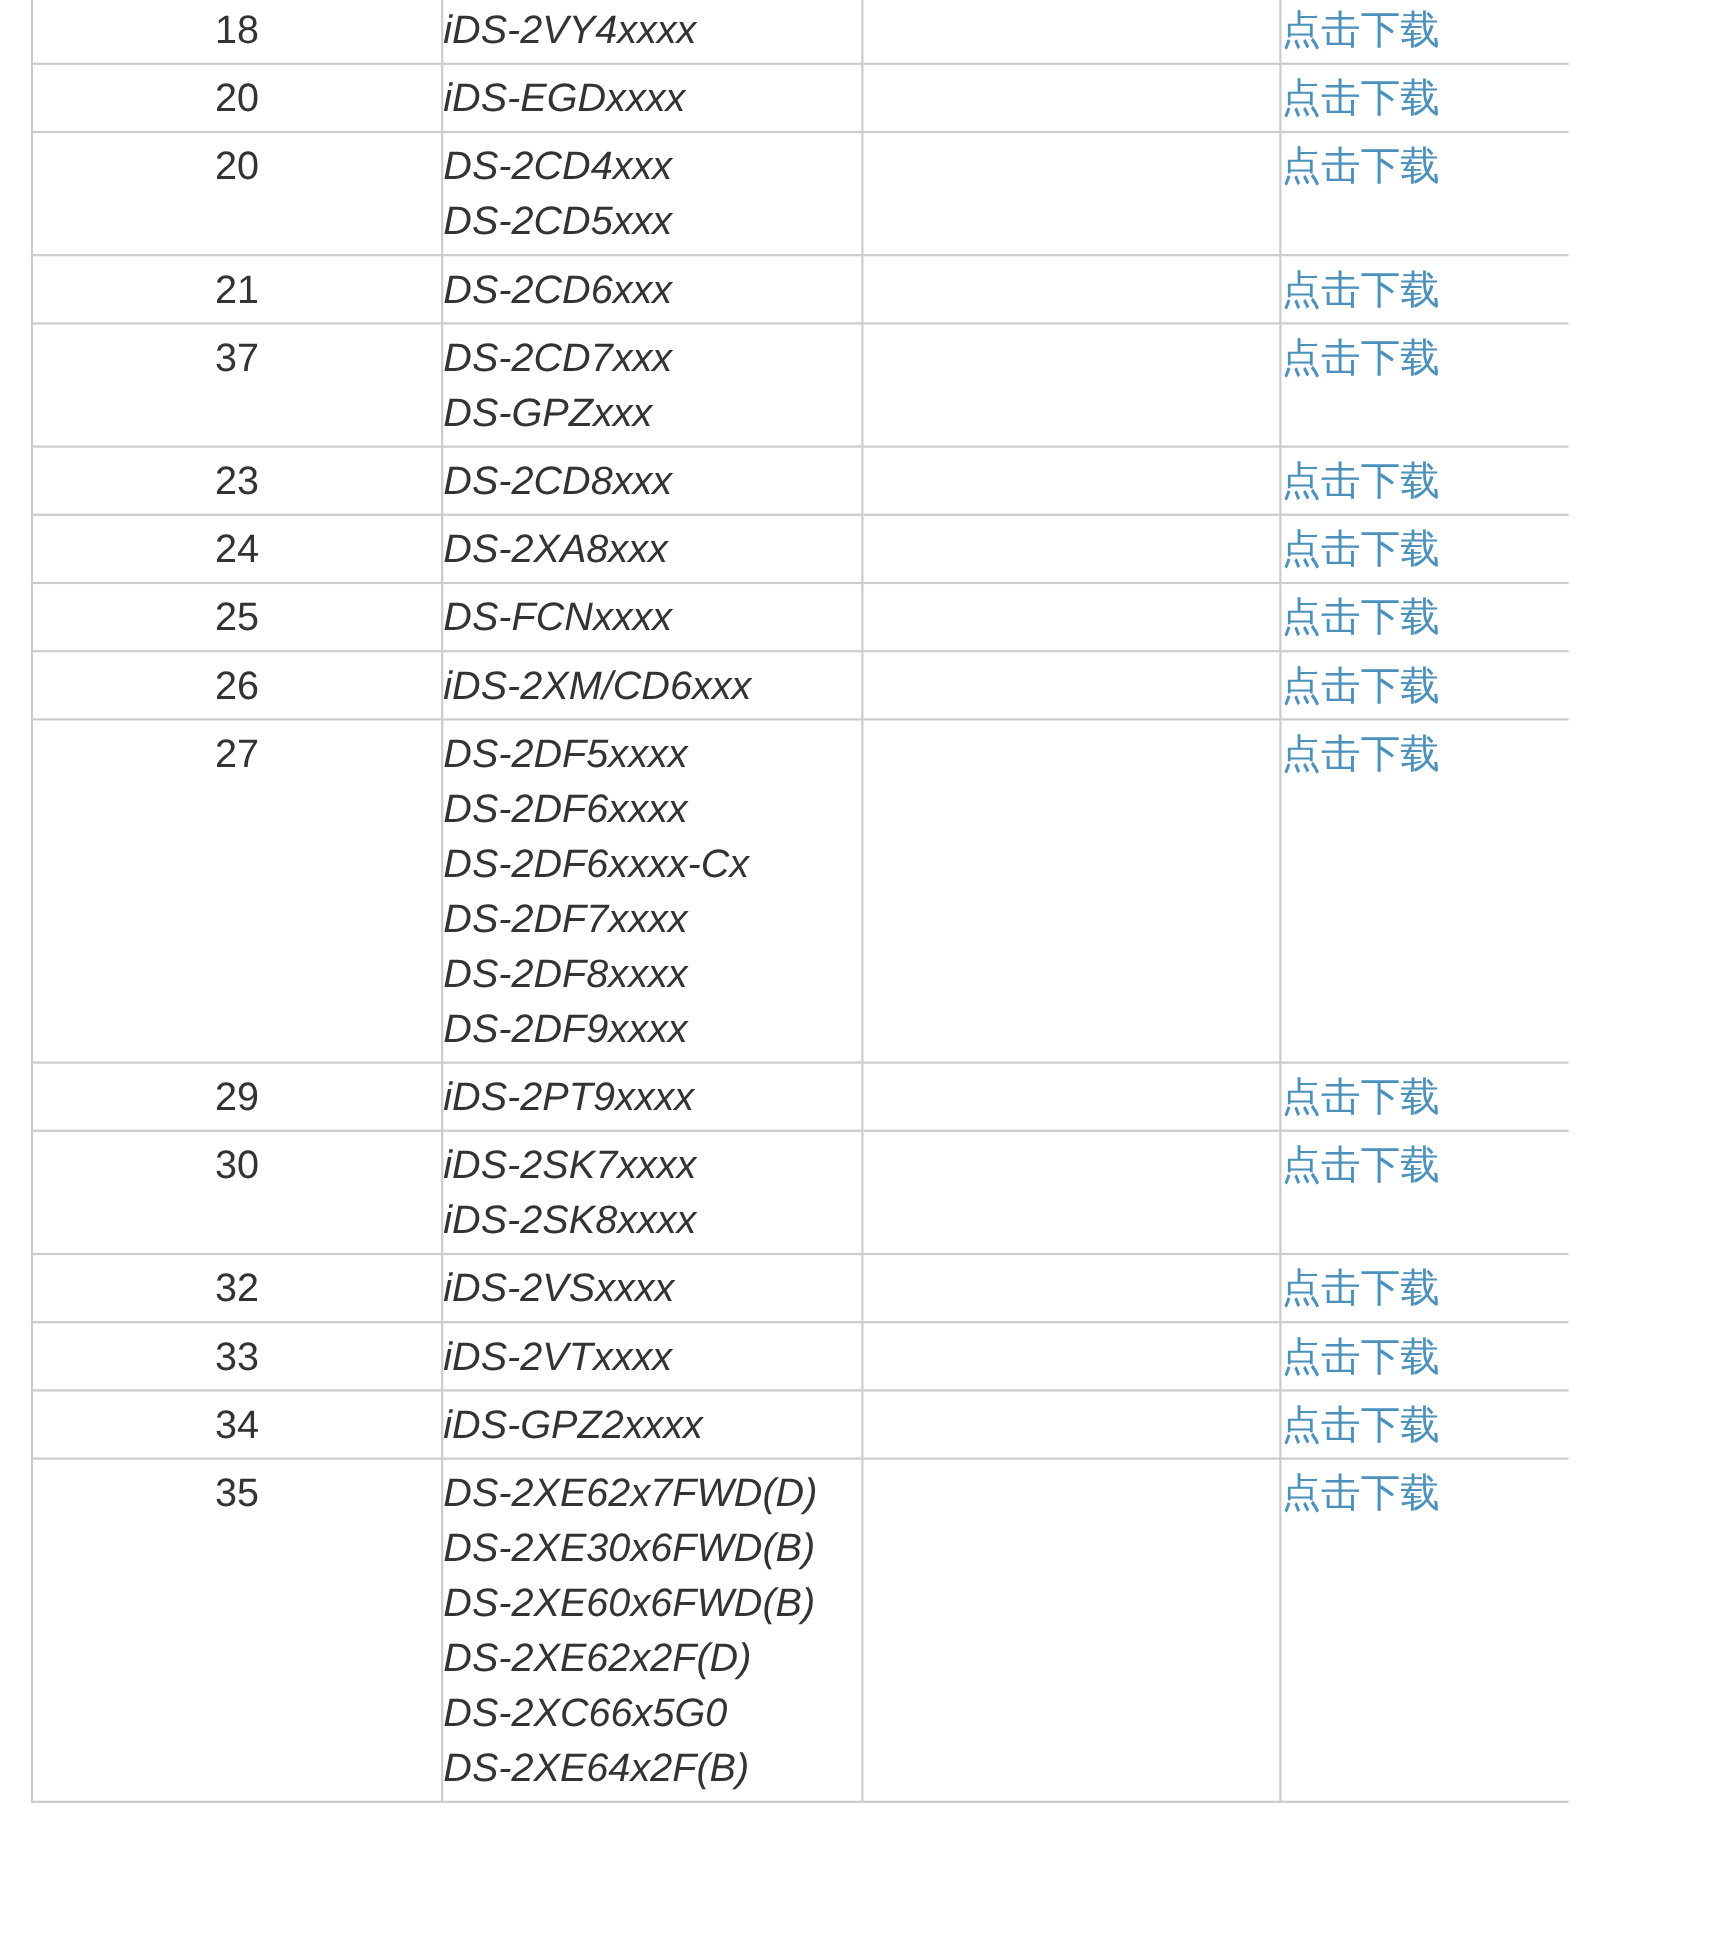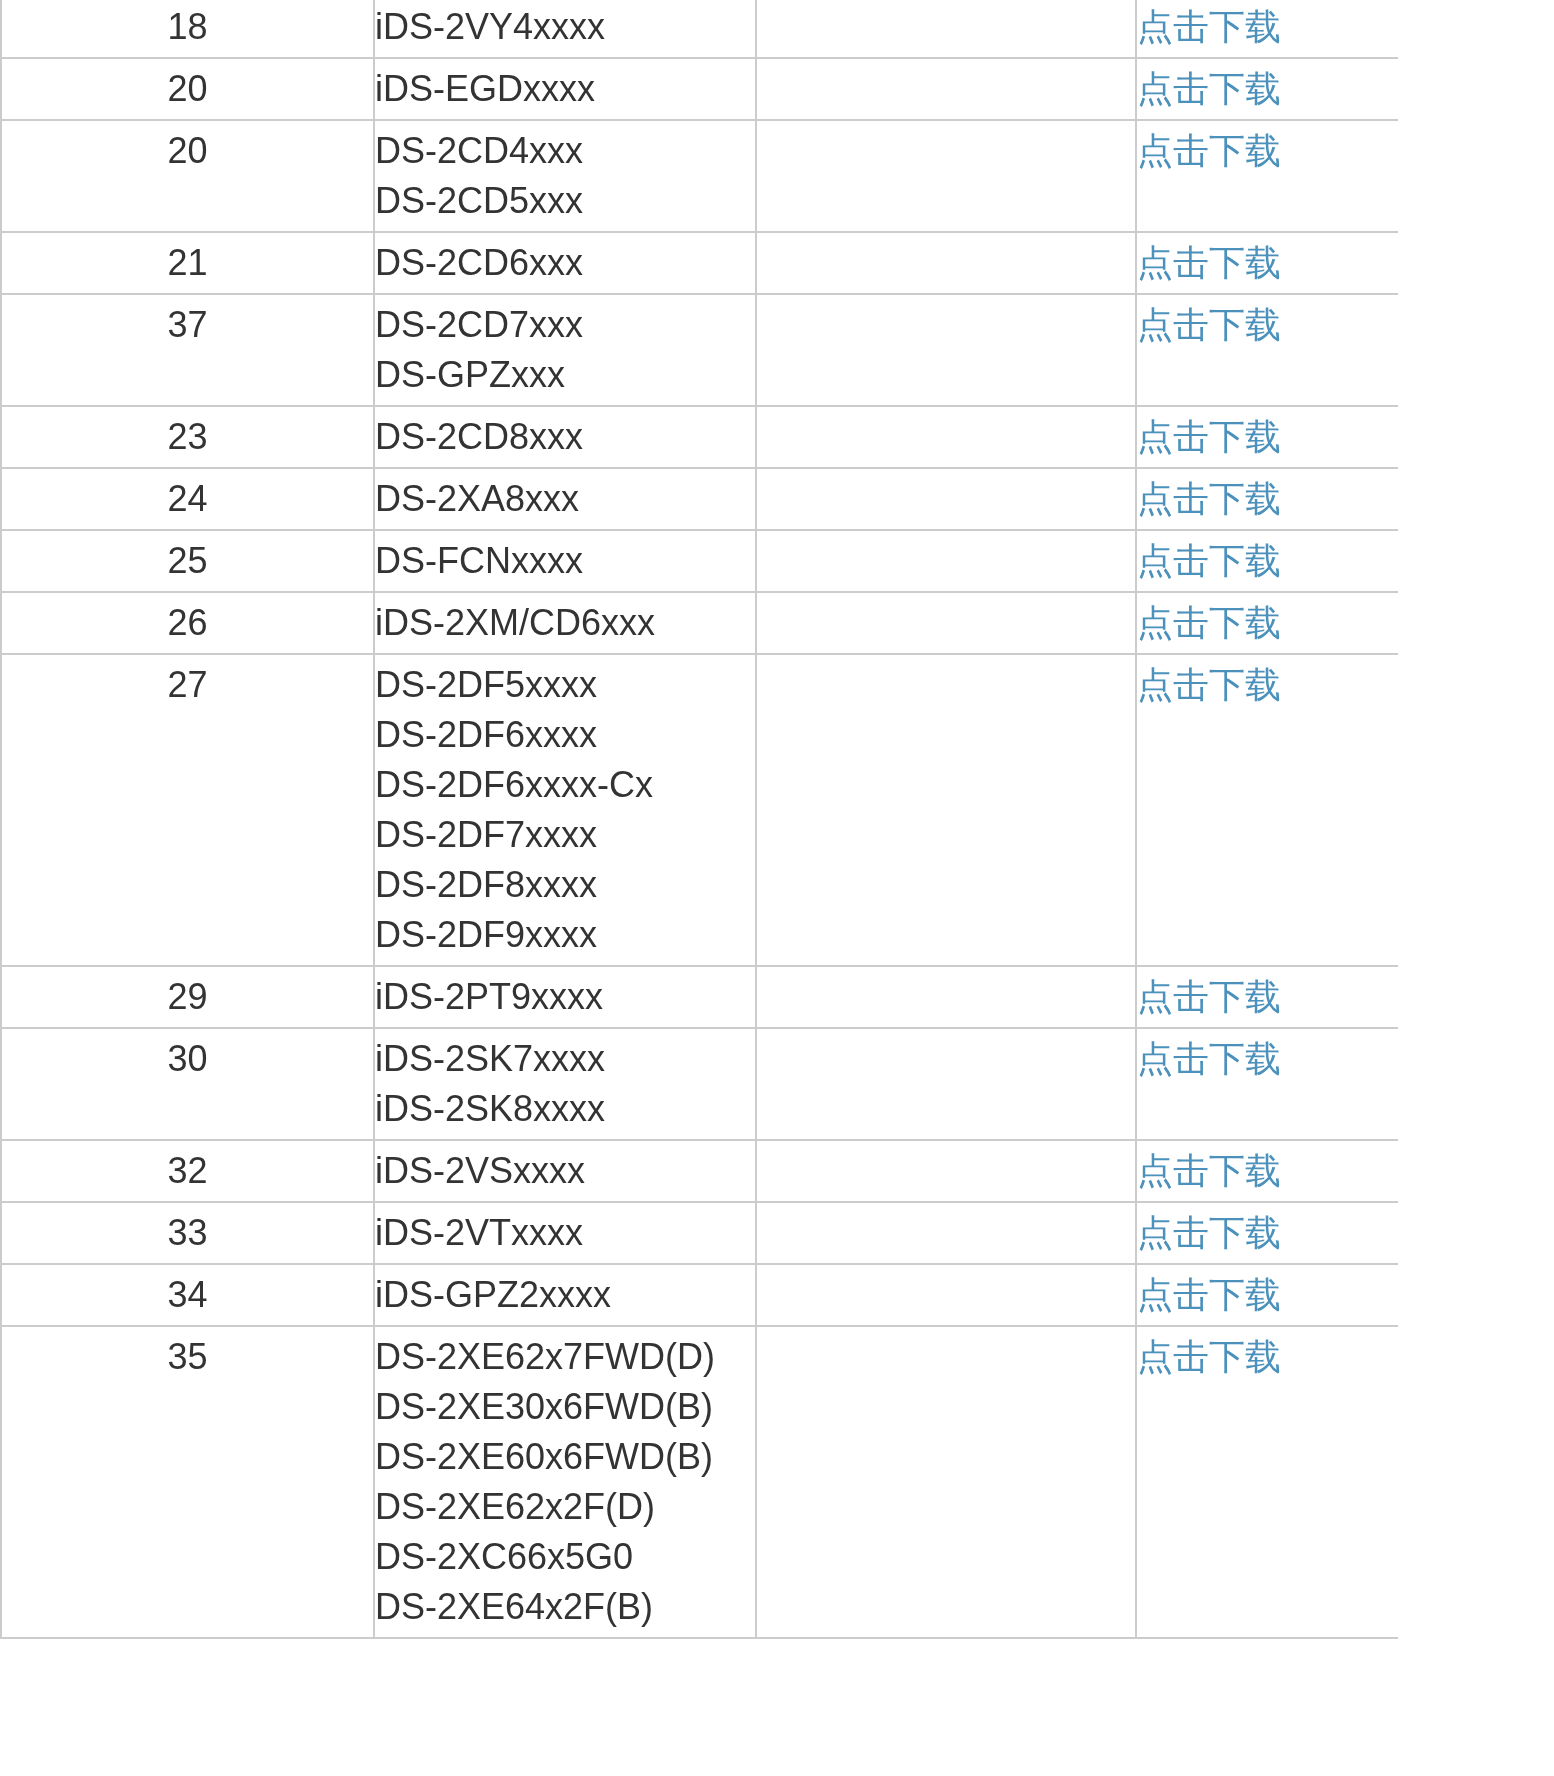--- a/index.html
+++ b/index.html
@@ -8,20 +8,21 @@
     background: #ffffff;
   }
   .viewport {
     position: relative;
     width: 1398px;
     height: 1776px;
     overflow: hidden;
     background: #ffffff;
     font-family: "Liberation Sans", sans-serif;
     color: #333333;
+    margin-left: 28px;
   }
   table.dl-table {
     position: absolute;
     top: -5px;
     left: 0;
     border-collapse: collapse;
     table-layout: fixed;
     width: 1517px;
   }
   table.dl-table td {
@@ -43,20 +44,21 @@
   td.spacer-cell {
     border-top: none;
     border-bottom: none;
   }
   td.dl-cell {
     padding-left: 12px;
   }
   .model-line {
     line-height: 50px;
     white-space: nowrap;
+    font-style: italic;
   }
   a.dl-link {
     color: var(--link-color, #4b91bb);
     text-decoration: none;
     cursor: pointer;
   }
 </style>
 </head>
 <body>
 

